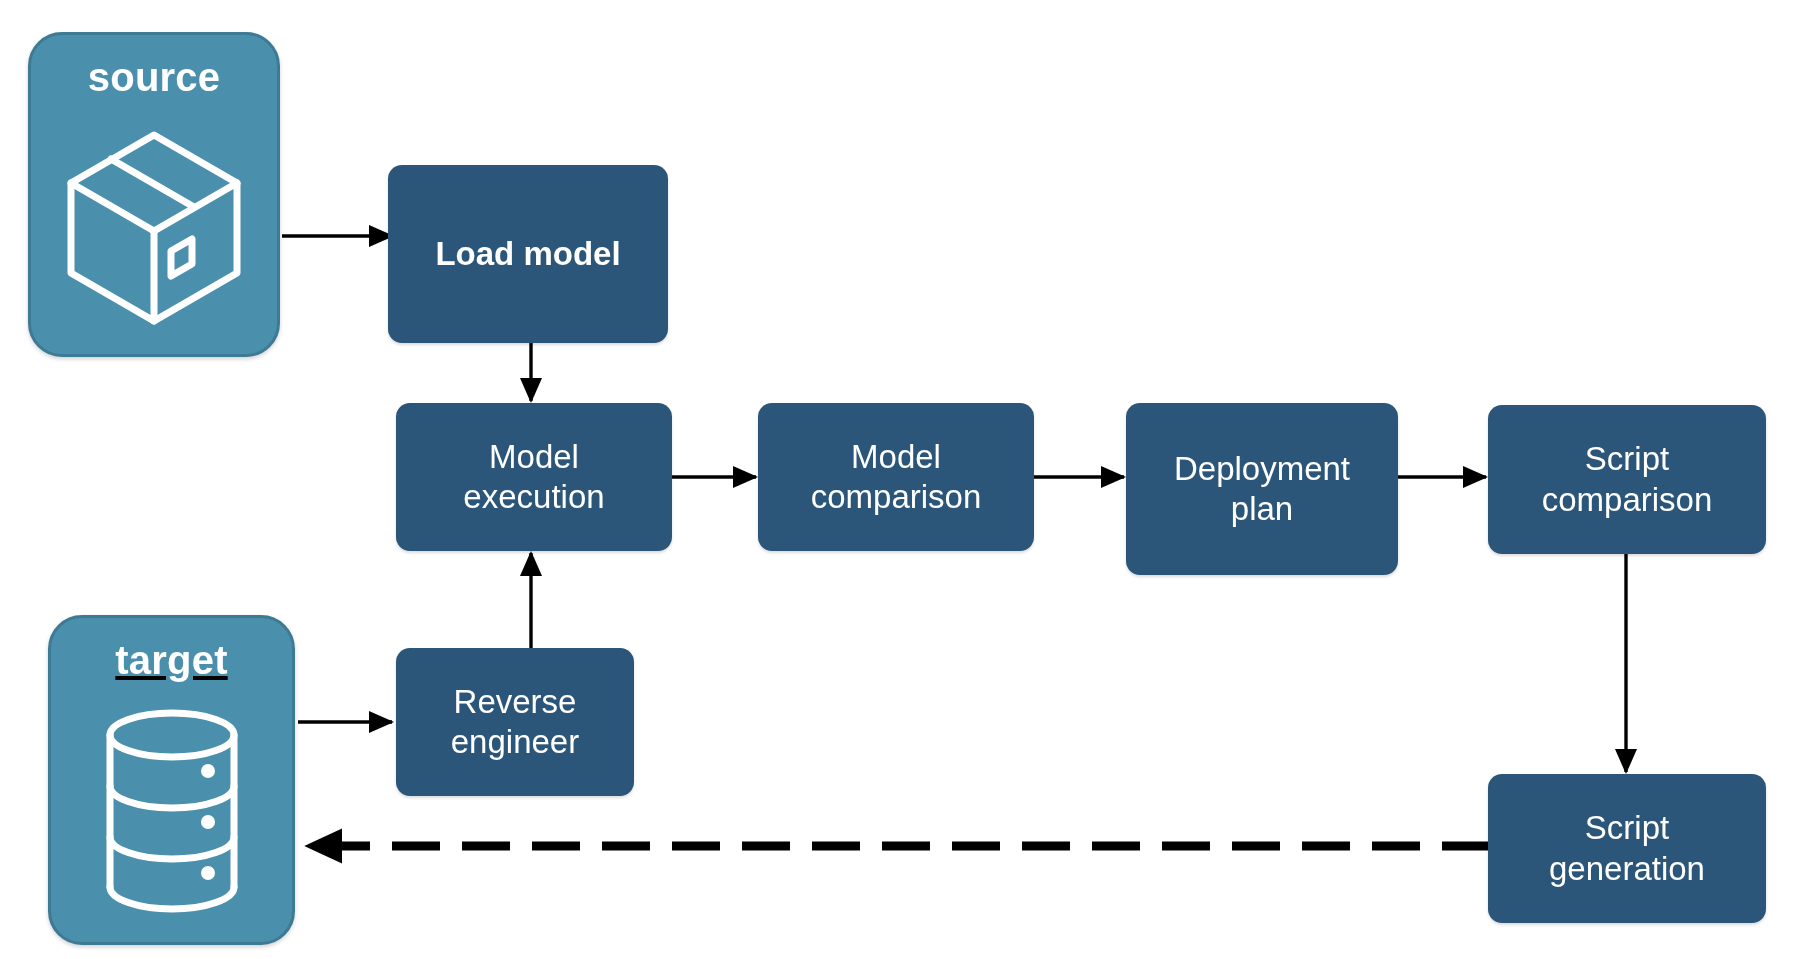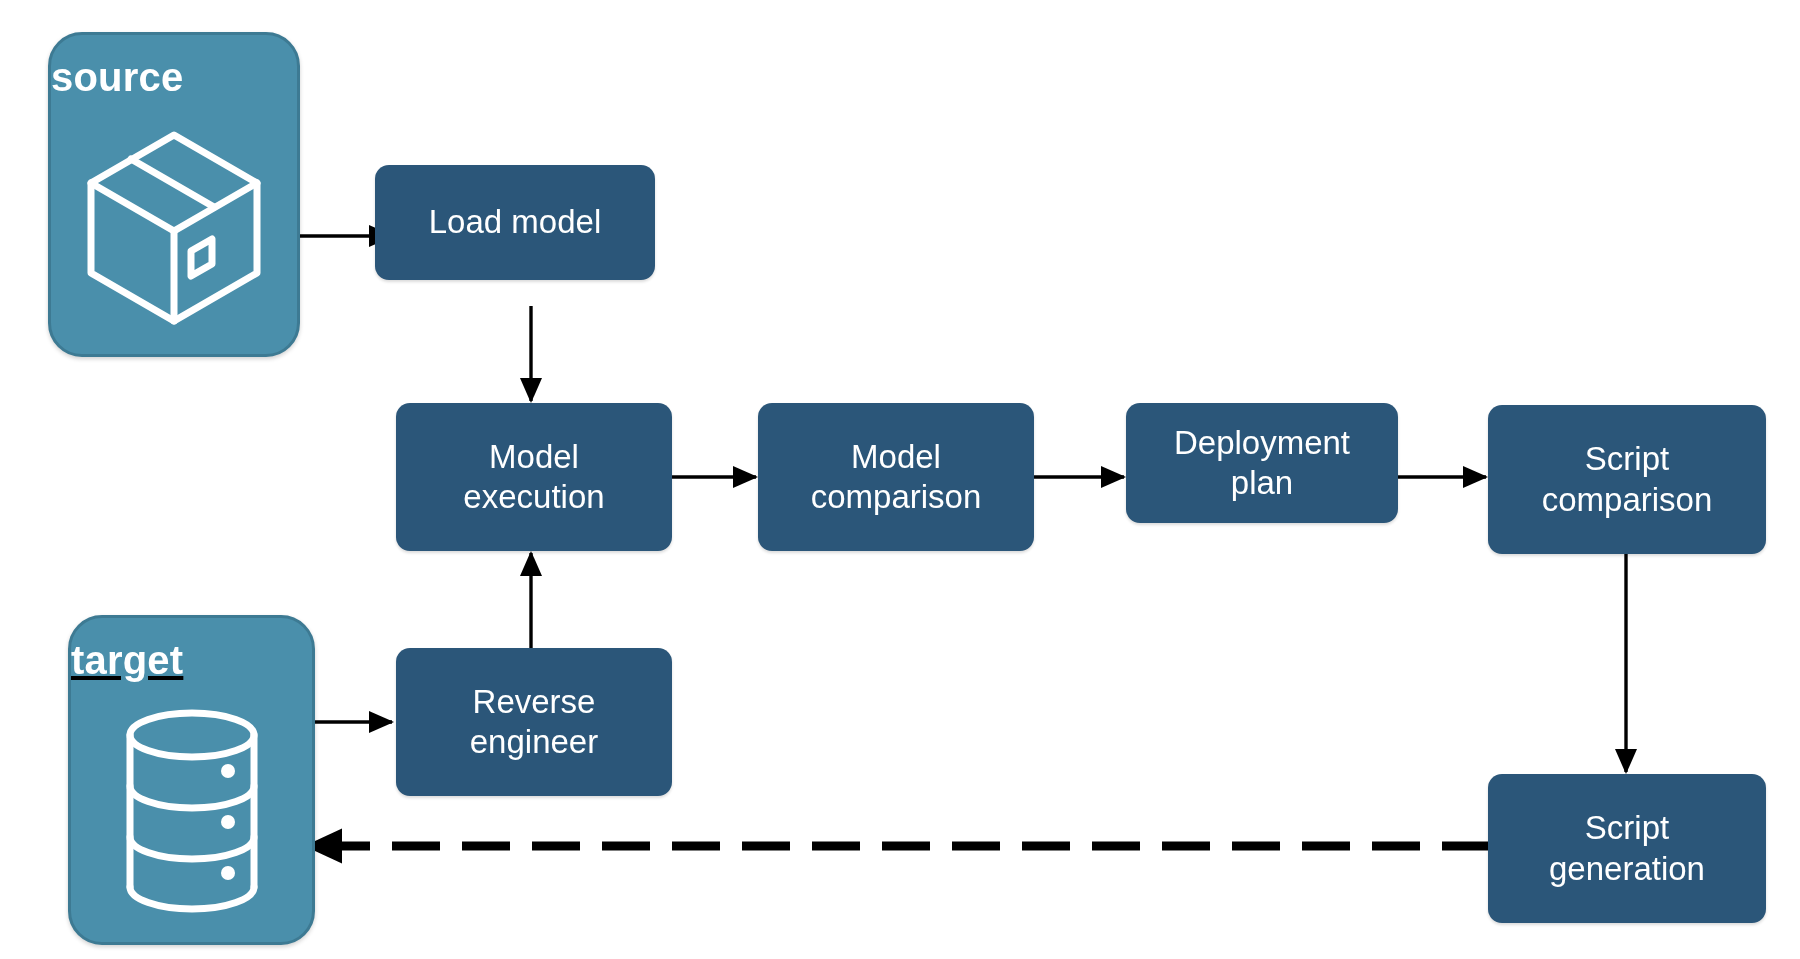--- a/index.html
+++ b/index.html
@@ -19,22 +19,22 @@
   }
   
   .endpoint {
     position: absolute;
     background: #4a8fab;
     border: 3px solid #3d7a93;
     border-radius: 34px;
     box-sizing: border-box;
     display: flex;
     flex-direction: column;
+    align-items: center;
     box-shadow: 0 2px 4px rgba(0,0,0,0.18);
-    margin-left: 20px;
   }
   .endpoint-label {
     color: #ffffff;
     font-weight: bold;
     font-size: 40px;
     letter-spacing: 0.2px;
     margin-top: 22px;
     line-height: 1;
     user-select: none;
   }
@@ -145,55 +145,55 @@
         </g>
         <g fill="#ffffff">
           <circle cx="116" cy="66" r="7"></circle>
           <circle cx="116" cy="117" r="7"></circle>
           <circle cx="116" cy="168" r="7"></circle>
         </g>
       </svg>
     </div>
   </div>
 
-  <div class="process" style="left:375px; top:165px; width:280px; height:115px;">
+  <div class="process" style="left:388px; top:165px; width:280px; height:178px;font-weight:bold;">
     <span>
       <span>Load model</span>
     </span>
   </div>
 
   <div class="process" style="left:396px; top:403px; width:276px; height:148px;">
     <span>
       <span>Model</span><br>
       <span>execution</span>
     </span>
   </div>
 
   <div class="process" style="left:758px; top:403px; width:276px; height:148px;">
     <span>
       <span>Model</span><br>
       <span>comparison</span>
     </span>
   </div>
 
-  <div class="process" style="left:1126px; top:403px; width:272px; height:120px;">
+  <div class="process" style="left:1126px; top:403px; width:272px; height:172px;">
     <span>
       <span>Deployment</span><br>
       <span>plan</span>
     </span>
   </div>
 
   <div class="process" style="left:1488px; top:405px; width:278px; height:149px;">
     <span>
       <span>Script</span><br>
       <span>comparison</span>
     </span>
   </div>
 
-  <div class="process" style="left:396px; top:648px; width:276px; height:148px;">
+  <div class="process" style="left:396px; top:648px; width:238px; height:148px;">
     <span>
       <span>Reverse</span><br>
       <span>engineer</span>
     </span>
   </div>
 
   <div class="process" style="left:1488px; top:774px; width:278px; height:149px;">
     <span>
       <span>Script</span><br>
       <span>generation</span>

